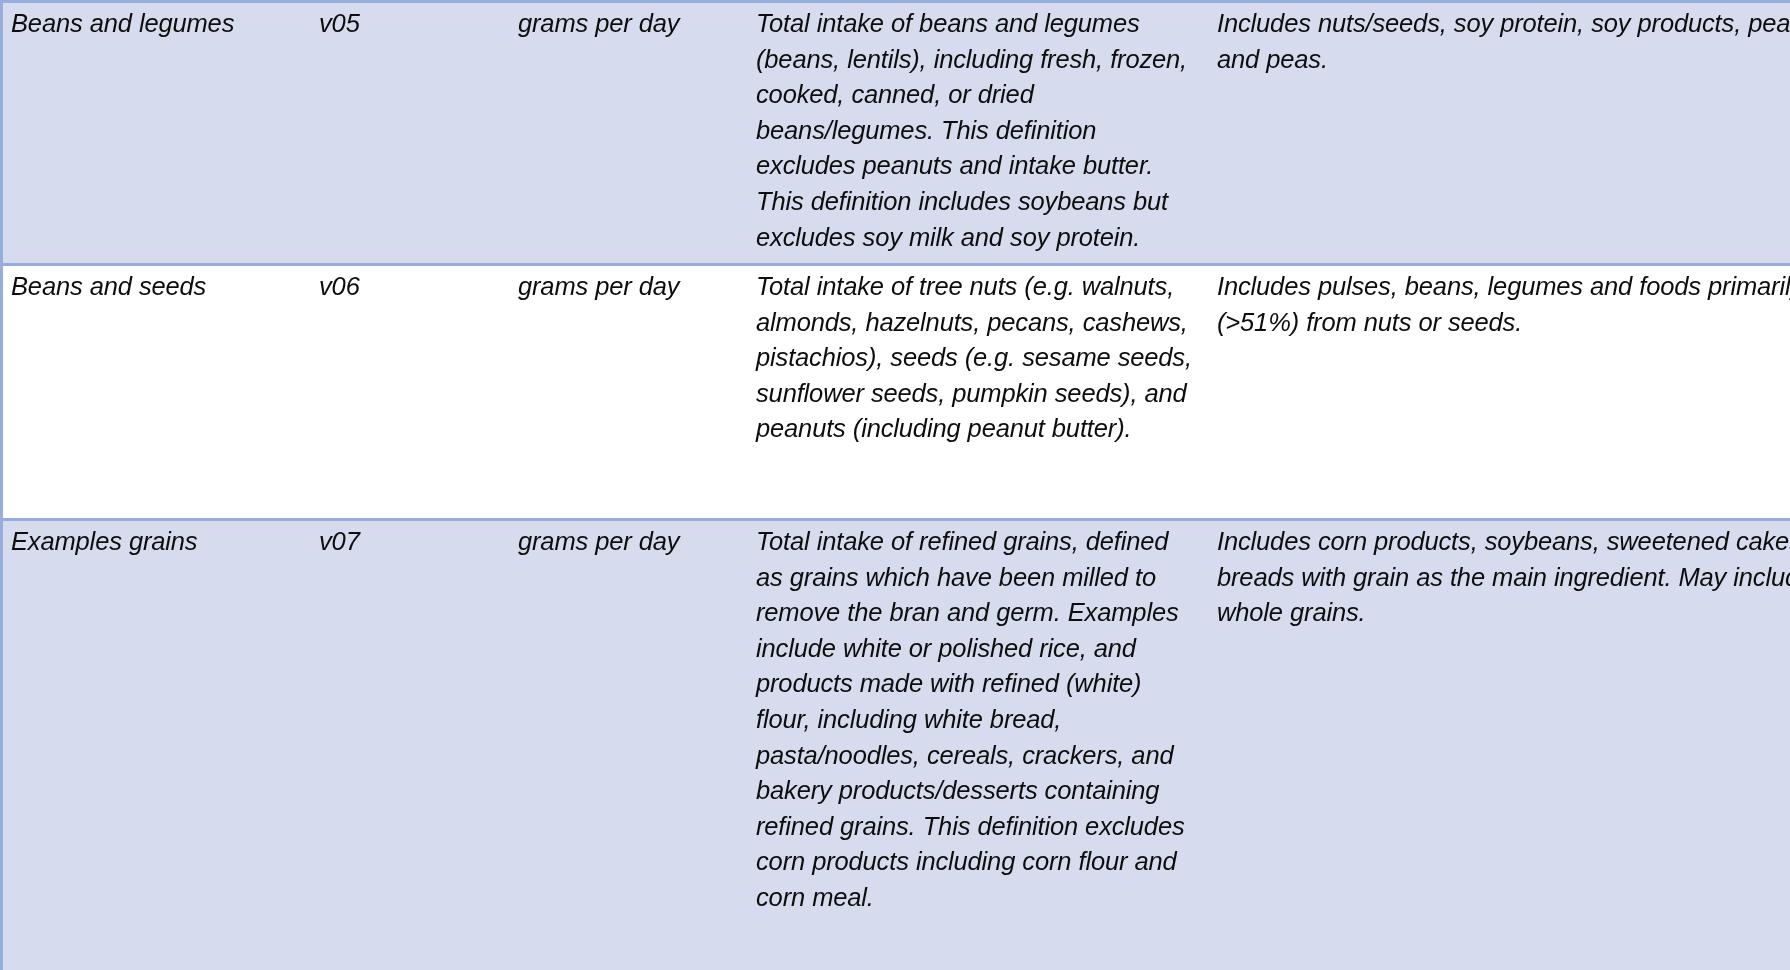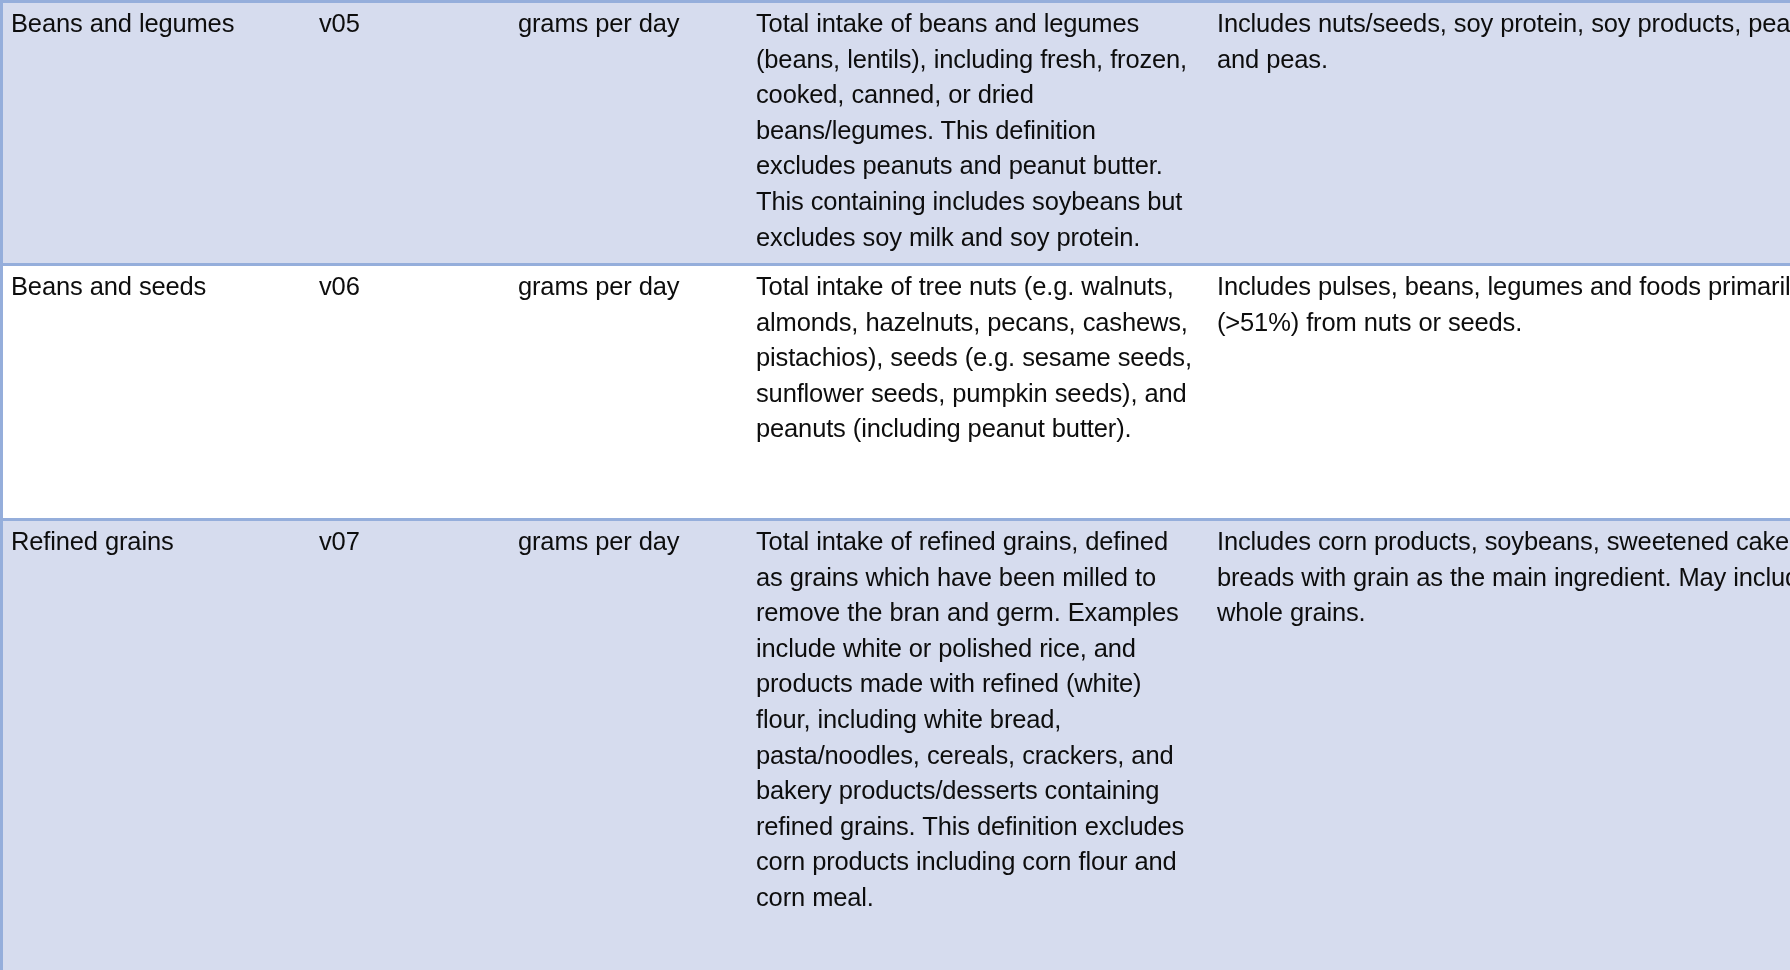--- a/index.html
+++ b/index.html
@@ -11,20 +11,21 @@
     width: 1790px;
     height: 970px;
     overflow: hidden;
     font-family: "Liberation Sans", sans-serif;
   }
   .table-wrap {
     width: 1478px;
     height: 970px;
     box-sizing: border-box;
     position: relative;
+    font-style: italic;
   }
   table.data-table {
     border-collapse: collapse;
     width: 1790px;
     table-layout: fixed;
     border-left: 3px solid #95aedb;
     border-right: 3px solid #95aedb;
   }
   table.data-table tr.row-shaded {
     background: #d6dcee;
@@ -68,21 +69,21 @@
         <td class="col-name">
           <span class="cell-text">Beans and legumes</span>
         </td>
         <td class="col-code">
           <span class="cell-text">v05</span>
         </td>
         <td class="col-units">
           <span class="cell-text">grams per day</span>
         </td>
         <td class="col-desc">
-          <span class="cell-text">Total intake of beans and legumes (beans, lentils), including fresh, frozen, cooked, canned, or dried beans/legumes. This definition excludes peanuts and peanut butter.  This containing includes soybeans but excludes soy milk and soy protein.</span>
+          <span class="cell-text">Total intake of beans and legumes (beans, lentils), including fresh, frozen, cooked, canned, or dried beans/legumes. This definition excludes peanuts and intake butter.  This definition includes soybeans but excludes soy milk and soy protein.</span>
         </td>
         <td class="col-notes">
           <span class="cell-text">Includes nuts/seeds, soy protein, soy products, peanuts and peas.</span>
         </td>
       </tr>
 
       <tr class="row-plain row-2">
         <td class="col-name">
           <span class="cell-text">Beans and seeds</span>
         </td>
@@ -95,21 +96,21 @@
         <td class="col-desc">
           <span class="cell-text">Total intake of tree nuts (e.g. walnuts, almonds, hazelnuts, pecans, cashews, pistachios), seeds (e.g. sesame seeds, sunflower seeds, pumpkin seeds), and peanuts (including peanut butter).</span>
         </td>
         <td class="col-notes">
           <span class="cell-text">Includes pulses, beans, legumes and foods primarily (&gt;51%) from nuts or seeds.</span>
         </td>
       </tr>
 
       <tr class="row-shaded row-3">
         <td class="col-name">
-          <span class="cell-text">Refined grains</span>
+          <span class="cell-text">Examples grains</span>
         </td>
         <td class="col-code">
           <span class="cell-text">v07</span>
         </td>
         <td class="col-units">
           <span class="cell-text">grams per day</span>
         </td>
         <td class="col-desc">
           <span class="cell-text">Total intake of refined grains, defined as grains which have been milled to remove the bran and germ.  Examples include white or polished rice, and products made with refined (white) flour, including white bread, pasta/noodles, cereals, crackers, and bakery products/desserts containing refined grains. This definition excludes corn products including corn flour and corn meal.</span>
         </td>

